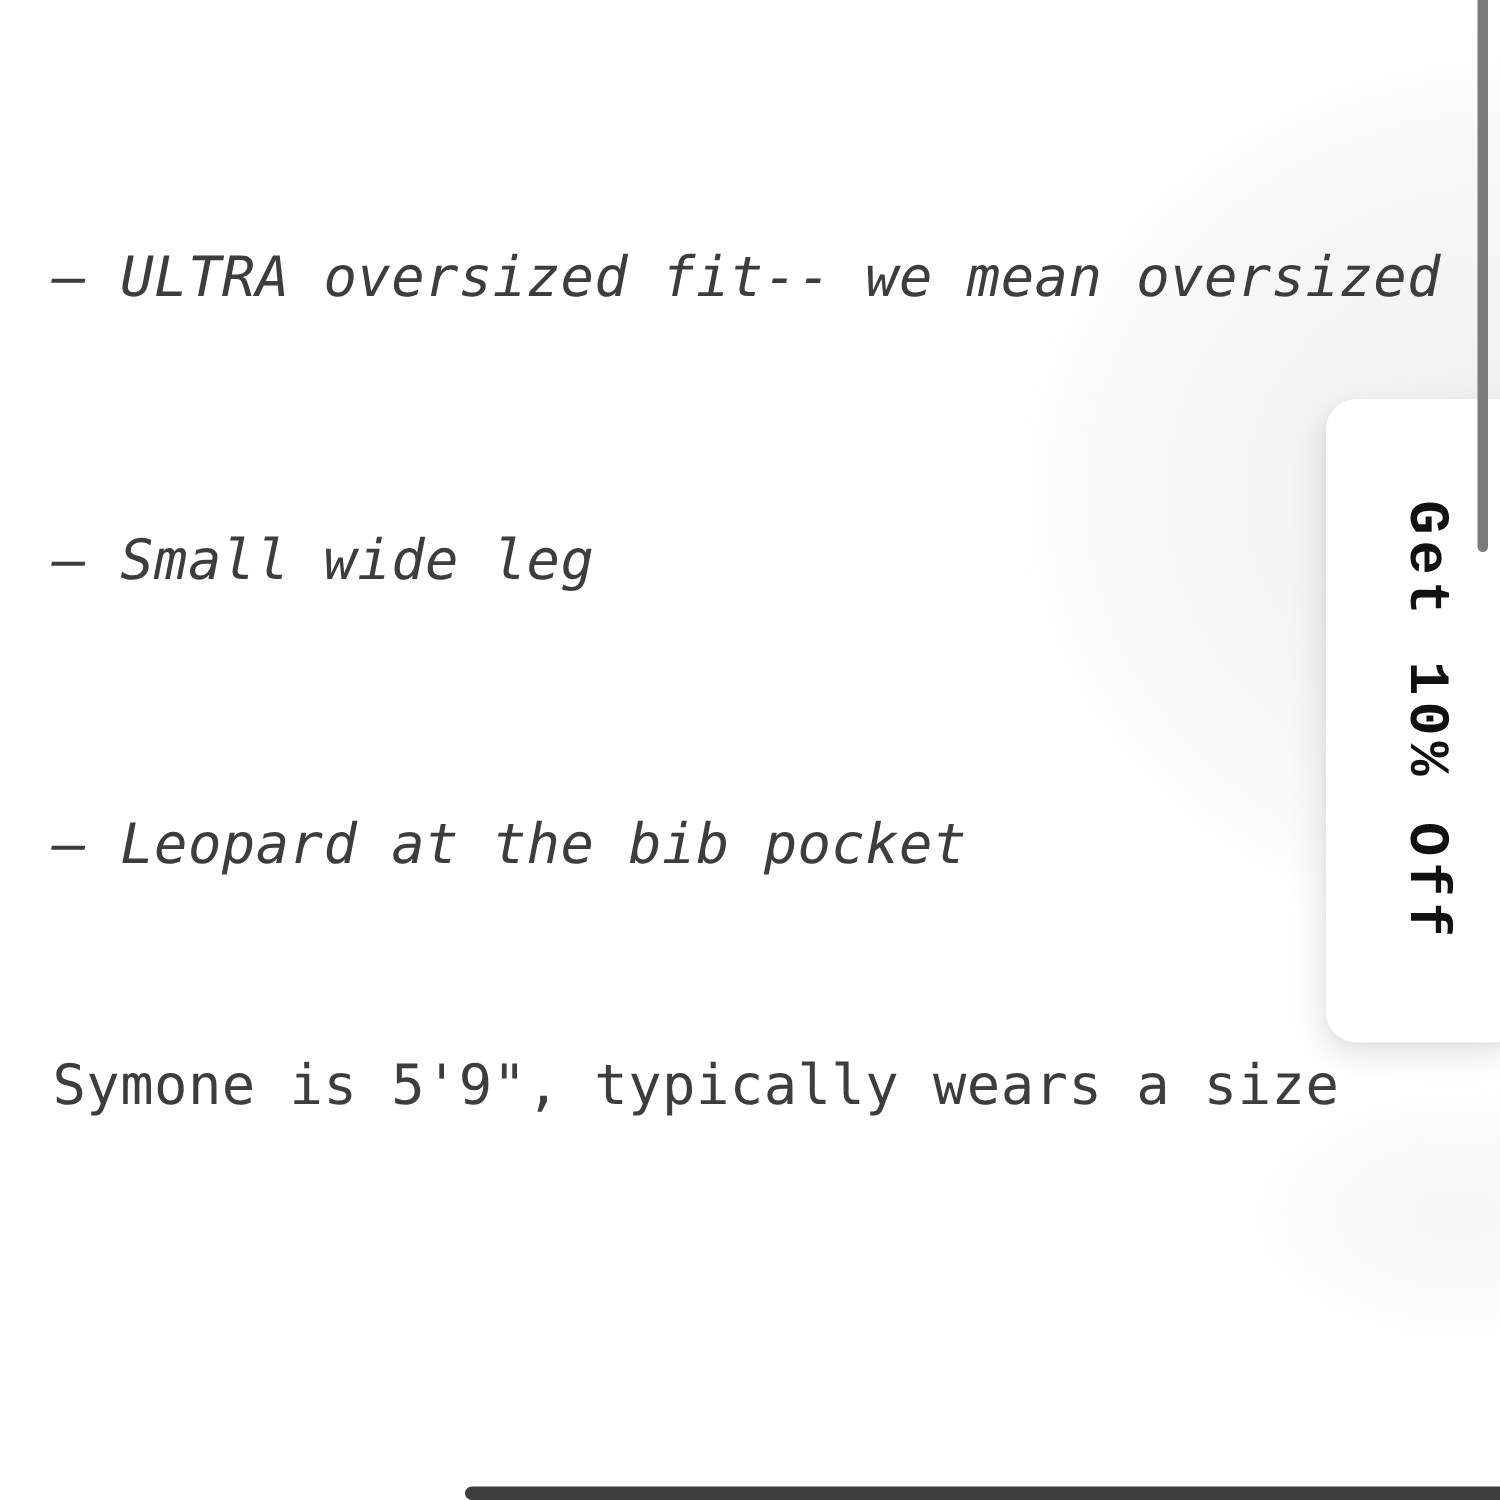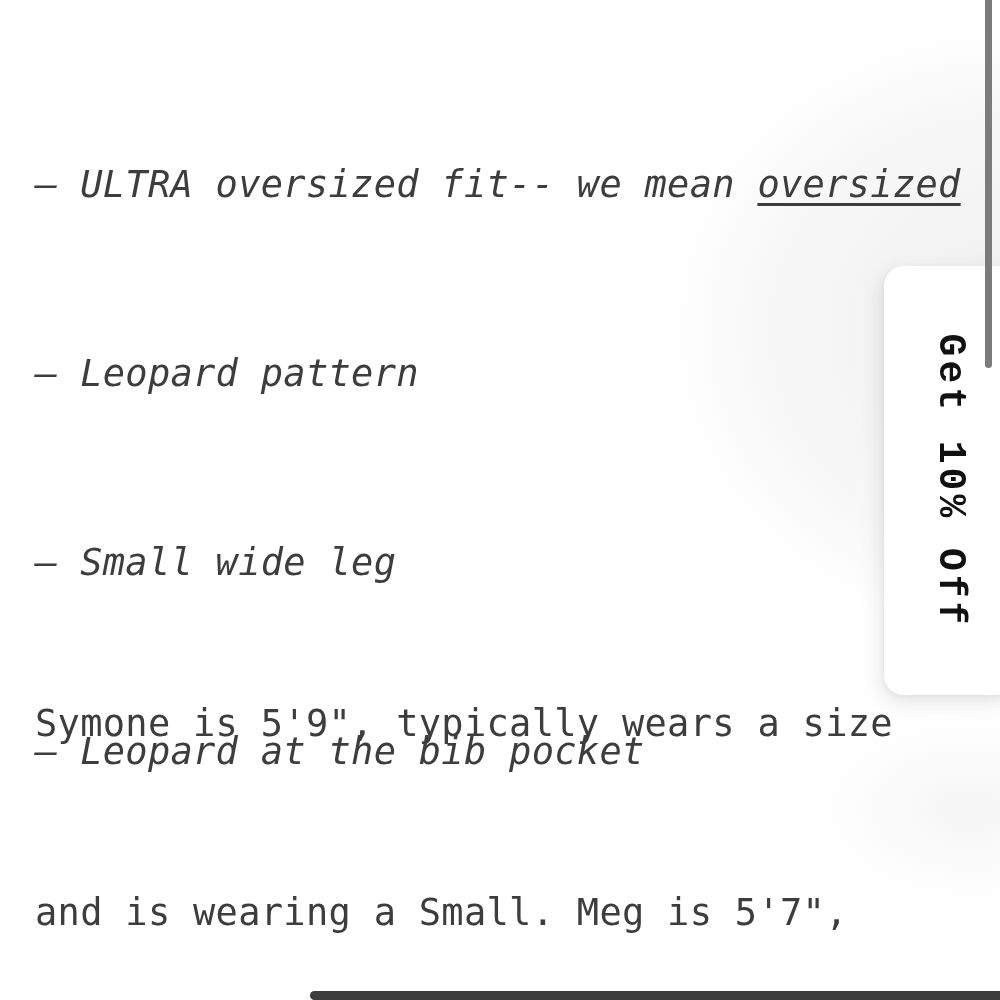--- a/index.html
+++ b/index.html
@@ -20,21 +20,20 @@
   .text-col {
     position: absolute; left: 35px; z-index: 1;
     color: #3d3d3d;
     font-size: 37px; line-height: 63px; letter-spacing: 0.3px;
     white-space: pre;
   }
   .features { top: 27px; font-style: italic; }
   .description { top: 566px; font-style: normal; }
   .line { height: 63px; }
   .underlined {
-    text-decoration: underline;
     text-decoration-thickness: 3px;
     text-underline-offset: 6px;
   }
   .promo-card {
     position: absolute; left: 884px; top: 266px;
     width: 132px; height: 429px; z-index: 2;
     background: #ffffff;
     border-radius: 20px;
     box-shadow: -3px 8px 22px rgba(0,0,0,0.10), 0 2px 6px rgba(0,0,0,0.05);
   }
@@ -60,31 +59,29 @@
     border-radius: 5px 0 0 5px;
   }
 </style>
 </head>
 <body>
 
 <div class="bg-tint"></div>
 
 <div class="text-col features">
   <div class="line"><span>– ULTRA oversized fit-- we mean </span><span class="underlined">oversized</span></div>
-  <div class="line">– Leopard pattern</div>
   <div class="line">– Small wide leg</div>
   <div class="line">– Leopard at the bib pocket</div>
   
   
   
 </div>
 
 <div class="text-col description">
   <div class="line">Symone is 5'9", typically wears a size</div>
-  <div class="line">and is wearing a Small. Meg is 5'7",</div>
   
   
   
   
 </div>
 
 <div class="promo-card">
   <span class="promo-label">Get 10% Off</span>
 </div>
 

